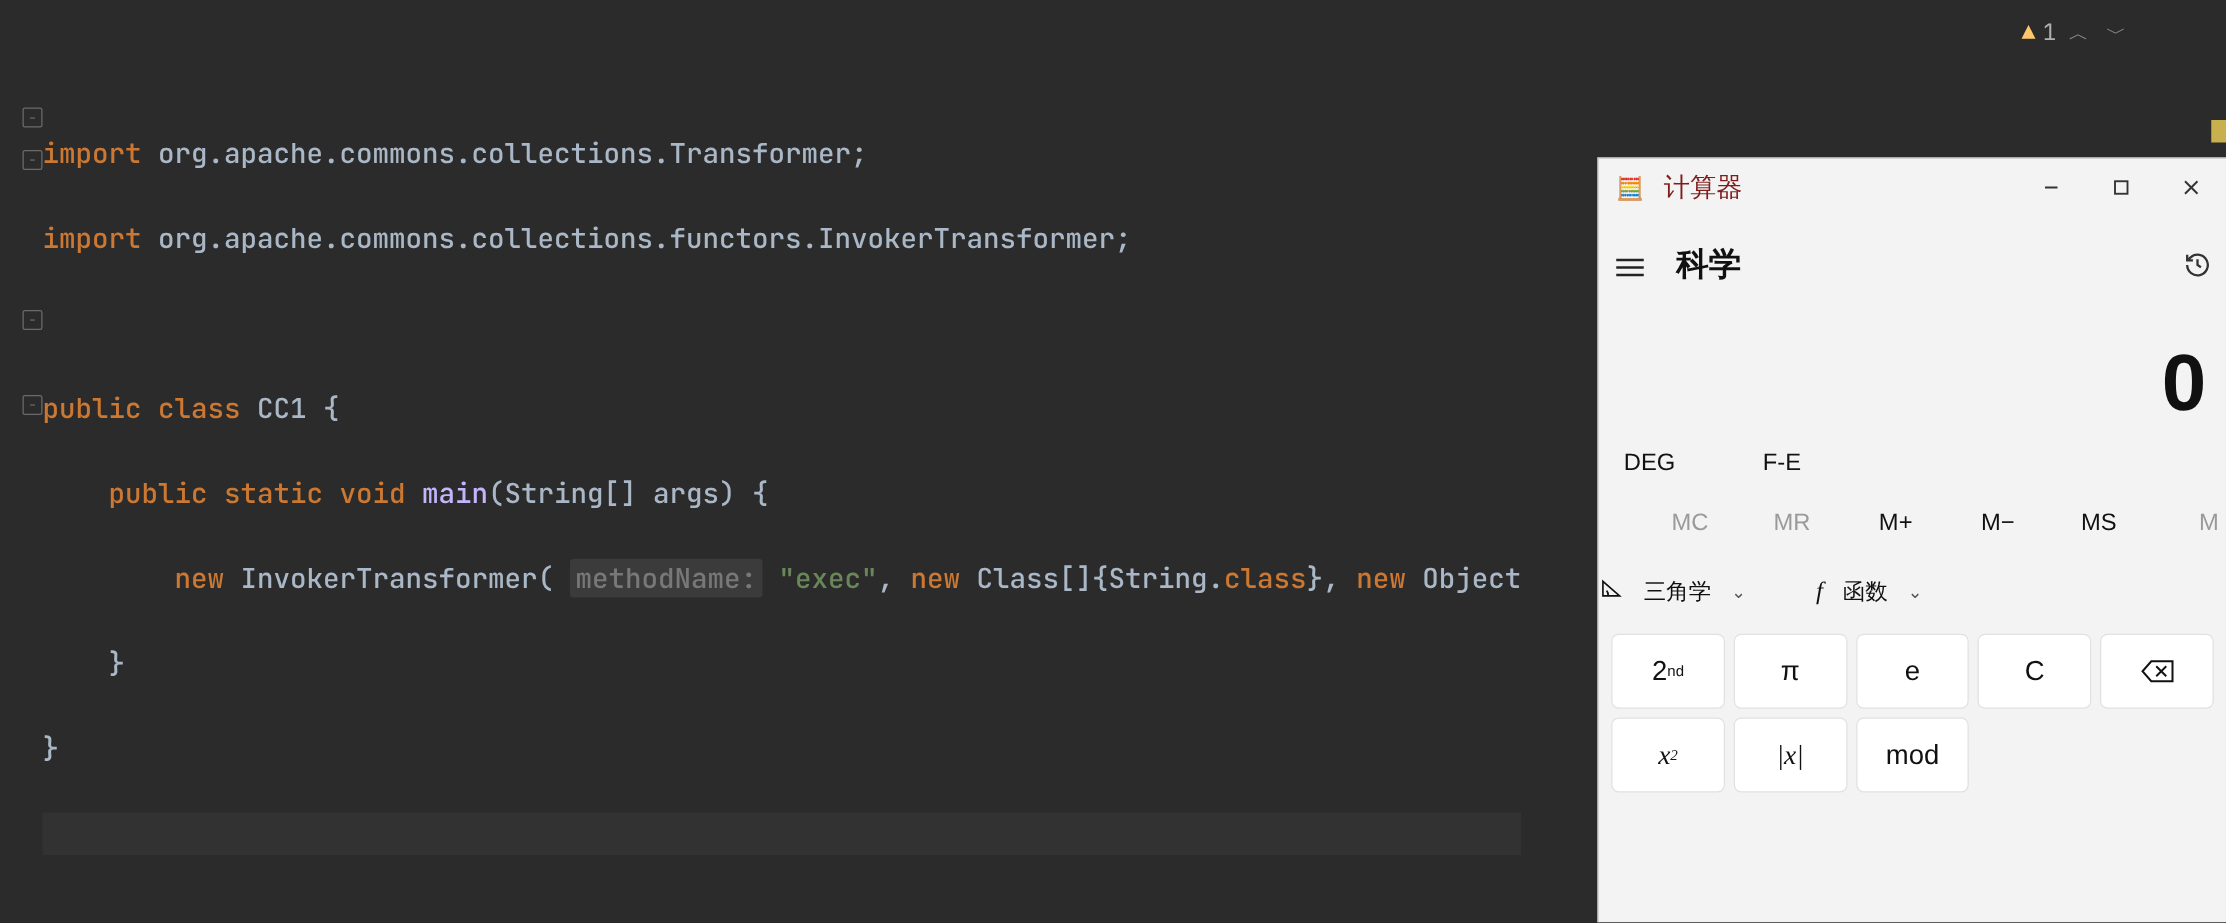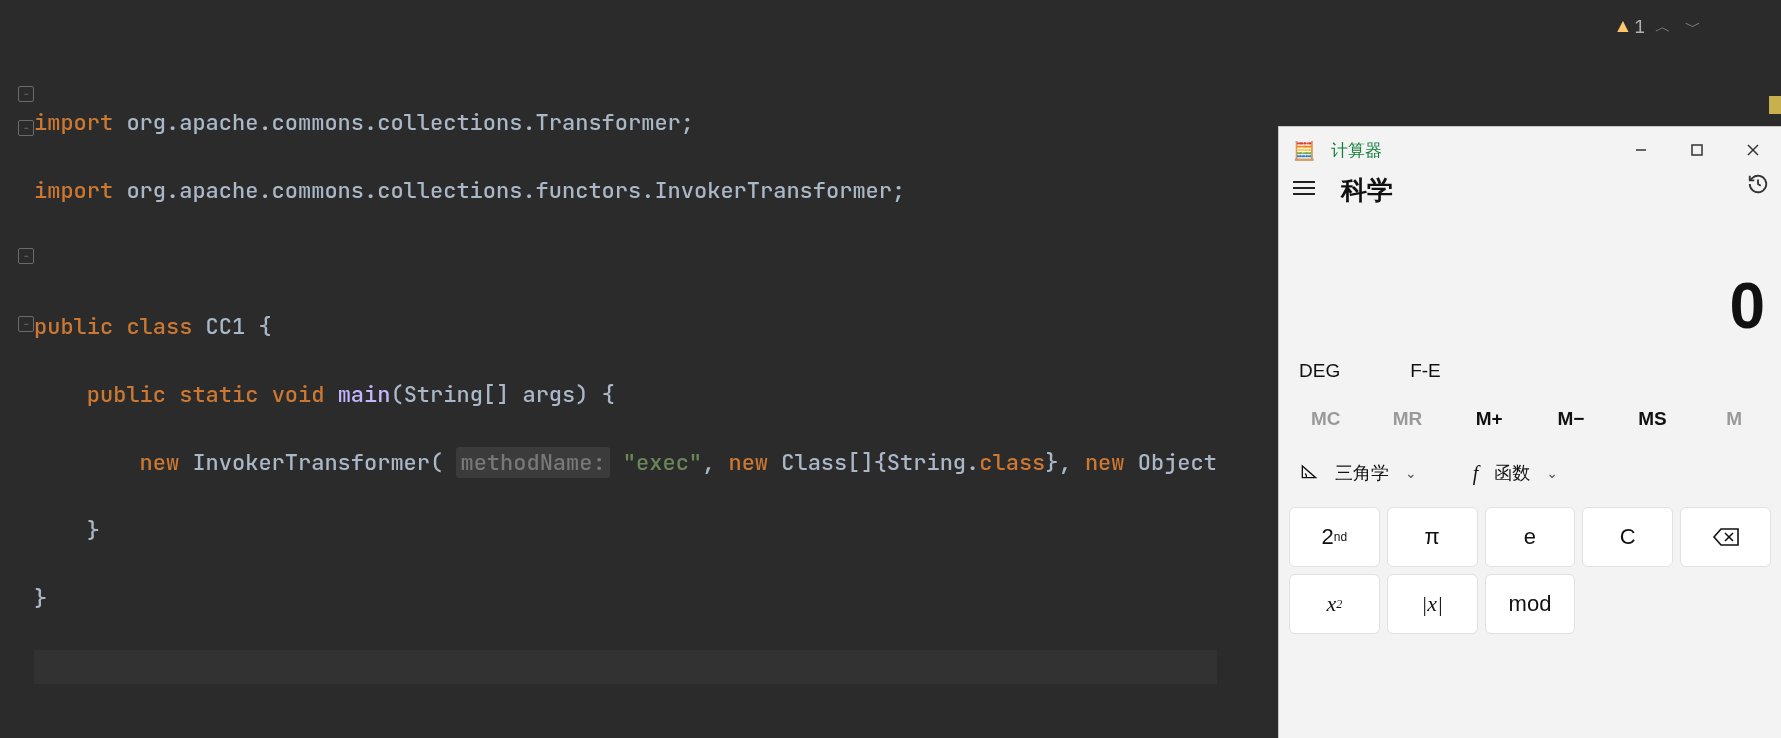--- a/index.html
+++ b/index.html
@@ -54,51 +54,51 @@
   .calc {
     position: absolute; left: 1278px; top: 126px; width: 503px; height: 612px;
     background: #f3f3f3; color: #111;
     border-top: 1px solid #c8c8c8; border-left: 1px solid #c8c8c8;
     font-family: "Segoe UI", "Microsoft YaHei", sans-serif;
   }
   .calc-titlebar {
     height: 46px; display: flex; align-items: center; padding-left: 14px;
   }
   .calc-titlebar .app-icon { width: 20px; height: 20px; margin-right: 18px; font-size: 18px; }
-  .calc-titlebar .title { font-size: 17px; color: #15803d; flex: 1; }
+  .calc-titlebar .title { font-size: 21px; color: #7f1d1d; flex: 1; }
   .calc-titlebar .winbtn { width: 56px; height: 40px; display:flex; align-items:center; justify-content:center; font-size:14px; color:#333; }
   .calc-titlebar .winbtn svg { stroke: #333; }
 
   .calc-moderow {
-    height: 56px; display: flex; align-items: flex-start; padding-left: 14px;
+    height: 56px; display: flex; align-items: flex-end; padding-left: 14px;
   }
   .hamburger { width: 30px; height: 30px; display:flex; flex-direction:column; justify-content:center; gap:4px; margin-right: 18px; }
   .hamburger span { display:block; height:2px; background:#222; width:22px; }
   .mode-title { font-size: 26px; font-weight: 700; color: #111; flex:1; }
   .history-icon { width: 46px; text-align:center; font-size:22px; color:#333; }
 
   .calc-display {
     height: 120px; display:flex; align-items:flex-end; justify-content:flex-end;
     padding: 0 16px 6px 0; font-size: 64px; font-weight: 600; color:#111;
   }
 
   .calc-degfe {
     height: 44px; display:flex; align-items:center; padding-left: 20px; gap: 70px;
     font-size: 19px; color: #111;
   }
 
   .calc-memory {
     height: 52px; display:flex; align-items:center; justify-content: space-around;
     font-size: 19px; padding: 0 6px;
   }
-  .calc-memory .mbtn { flex:1; text-align:center; color:#111;font-weight:bold; }
+  .calc-memory .mbtn { flex:1; text-align:right; color:#111; }
   .calc-memory .mbtn.disabled { color:#9a9a9a; }
 
   .calc-trigrow {
-    height: 56px; display:flex; align-items:center; padding-left: 20px; gap: 16px;
+    height: 56px; display:flex; align-items:center; padding-left: 0; gap: 16px;
     font-size: 18px; color:#111;
   }
   .trig-icon { font-size: 20px; }
   .chev-down { font-size: 14px; color:#555; }
   .func-f { font-style: italic; font-family: Georgia, serif; font-size: 20px; margin-left: 40px; }
 
   .calc-keys {
     padding: 6px 10px 0 10px;
     display: grid; grid-template-columns: repeat(5, 1fr);
     gap: 7px;

